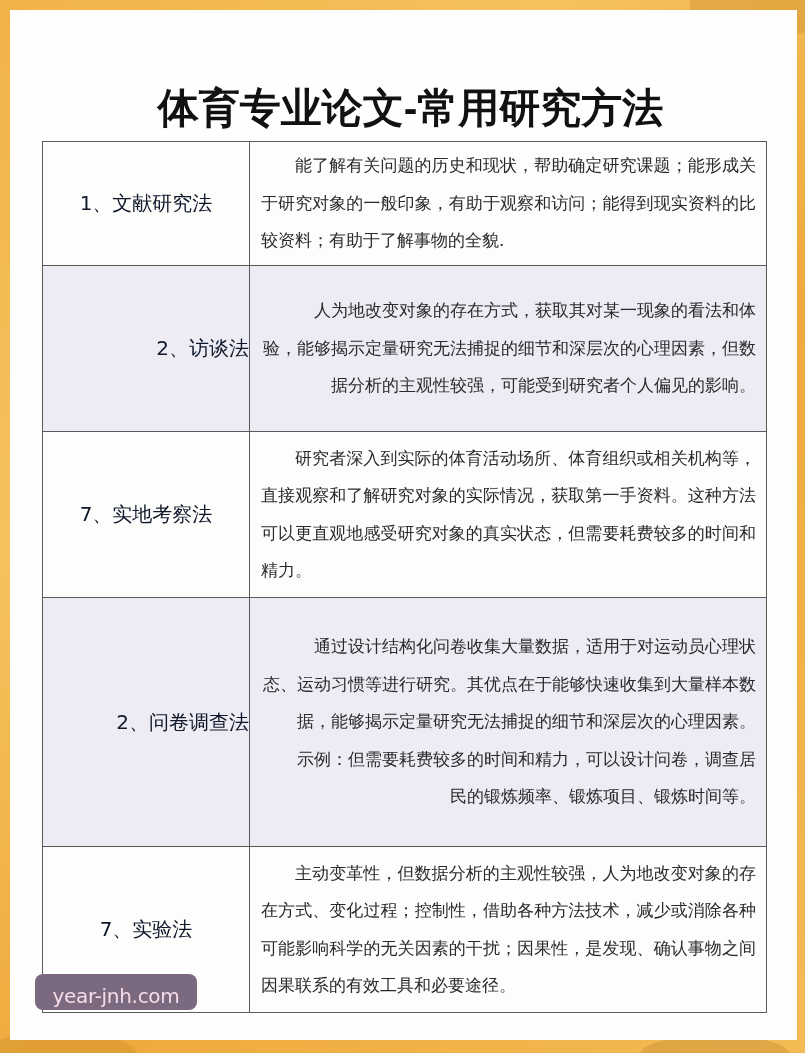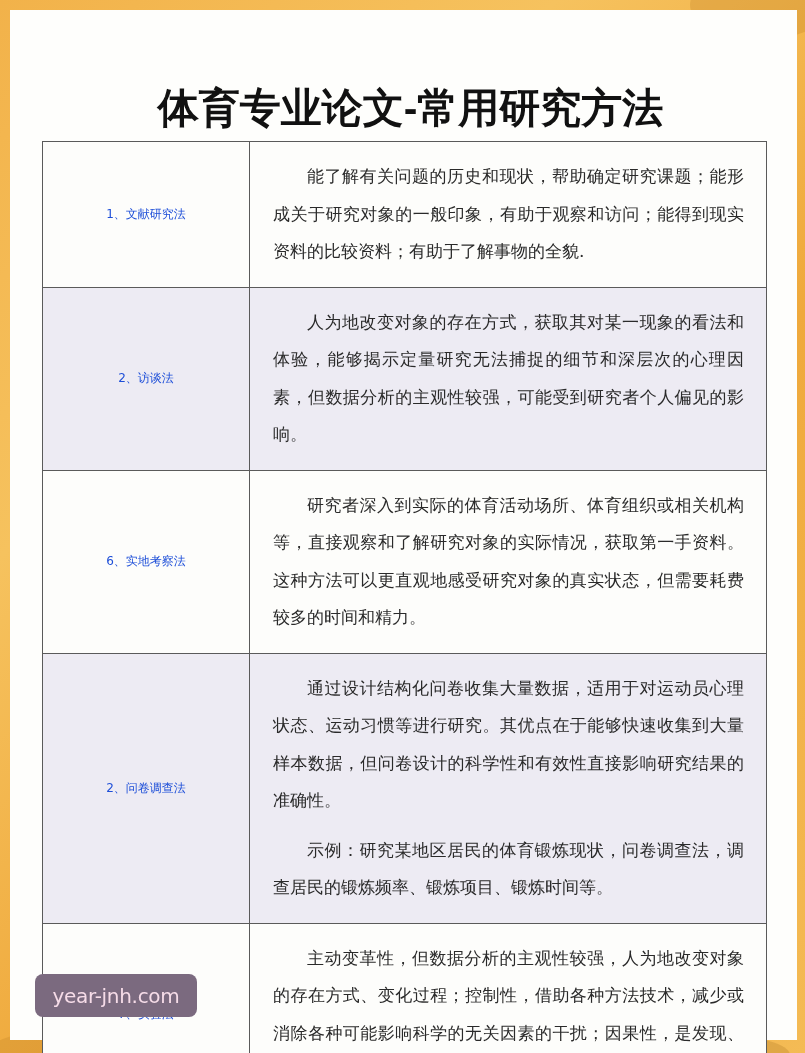--- a/index.html
+++ b/index.html
@@ -49,47 +49,48 @@
     }
     table.methods td {
       border: 1.5px solid #5a5a5a;
       vertical-align: middle;
       padding: 0;
     }
     td.label-cell {
       width: 206px;
       text-align: center;
       font-family: "DejaVu Sans", sans-serif;
-      font-size: 12px;
-      color: #1d4ed8;
+      font-size: 20px;
+      color: #0f172a;
     }
     td.desc-cell {
       padding: 4px 10px 4px 11px !important;
       font-family: "DejaVu Serif", serif;
       font-size: 17px;
       line-height: 37.5px;
       color: #2a2a2a;
       text-align: justify;
     }
     tr.tinted td {
       background: #EDEBF3;
+      text-align: right;
     }
     tr.plain td {
       background: #FDFDFB;
     }
     .para {
-      margin: 12px;
+      margin: 0;
       text-indent: 2em;
     }
     .watermark {
       position: absolute;
       left: 35px;
       top: 974px;
       width: 162px;
-      height: 43px;
+      height: 36px;
       border-radius: 8px;
       background: #7B6A7F;
       color: #F6DCE8;
       font-family: "DejaVu Sans", sans-serif;
       font-size: 20px;
       line-height: 45px;
       text-align: center;
       letter-spacing: -0.3px;
     }
   </style>
@@ -112,30 +113,30 @@
         <p class="para">能了解有关问题的历史和现状，帮助确定研究课题；能形成关于研究对象的一般印象，有助于观察和访问；能得到现实资料的比较资料；有助于了解事物的全貌.</p>
       </td>
     </tr>
     <tr class="tinted" style="height:166px;">
       <td class="label-cell">2、访谈法</td>
       <td class="desc-cell">
         <p class="para">人为地改变对象的存在方式，获取其对某一现象的看法和体验，能够揭示定量研究无法捕捉的细节和深层次的心理因素，但数据分析的主观性较强，可能受到研究者个人偏见的影响。</p>
       </td>
     </tr>
     <tr class="plain" style="height:166px;">
-      <td class="label-cell">6、实地考察法</td>
+      <td class="label-cell">7、实地考察法</td>
       <td class="desc-cell">
         <p class="para">研究者深入到实际的体育活动场所、体育组织或相关机构等，直接观察和了解研究对象的实际情况，获取第一手资料。这种方法可以更直观地感受研究对象的真实状态，但需要耗费较多的时间和精力。</p>
       </td>
     </tr>
     <tr class="tinted" style="height:249px;">
       <td class="label-cell">2、问卷调查法</td>
       <td class="desc-cell">
-        <p class="para">通过设计结构化问卷收集大量数据，适用于对运动员心理状态、运动习惯等进行研究。其优点在于能够快速收集到大量样本数据，但问卷设计的科学性和有效性直接影响研究结果的准确性。</p>
-        <p class="para">示例：研究某地区居民的体育锻炼现状，问卷调查法，调查居民的锻炼频率、锻炼项目、锻炼时间等。</p>
+        <p class="para">通过设计结构化问卷收集大量数据，适用于对运动员心理状态、运动习惯等进行研究。其优点在于能够快速收集到大量样本数据，能够揭示定量研究无法捕捉的细节和深层次的心理因素。</p>
+        <p class="para">示例：但需要耗费较多的时间和精力，可以设计问卷，调查居民的锻炼频率、锻炼项目、锻炼时间等。</p>
       </td>
     </tr>
     <tr class="plain" style="height:166px;">
       <td class="label-cell">7、实验法</td>
       <td class="desc-cell">
         <p class="para">主动变革性，但数据分析的主观性较强，人为地改变对象的存在方式、变化过程；控制性，借助各种方法技术，减少或消除各种可能影响科学的无关因素的干扰；因果性，是发现、确认事物之间因果联系的有效工具和必要途径。</p>
       </td>
     </tr>
   </tbody>
 </table>

